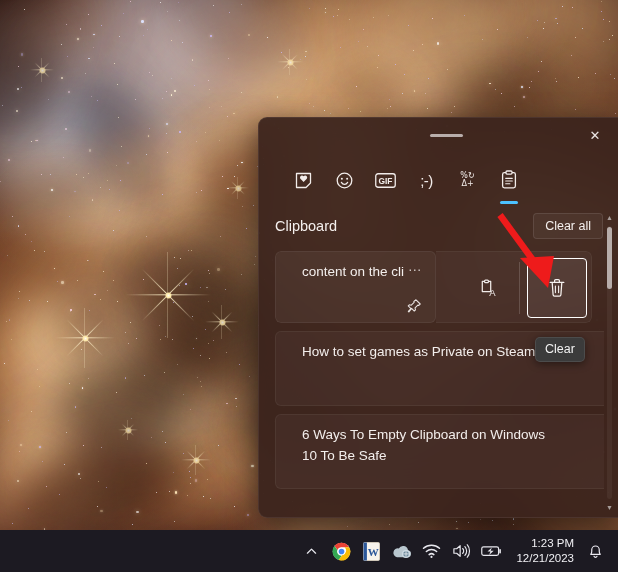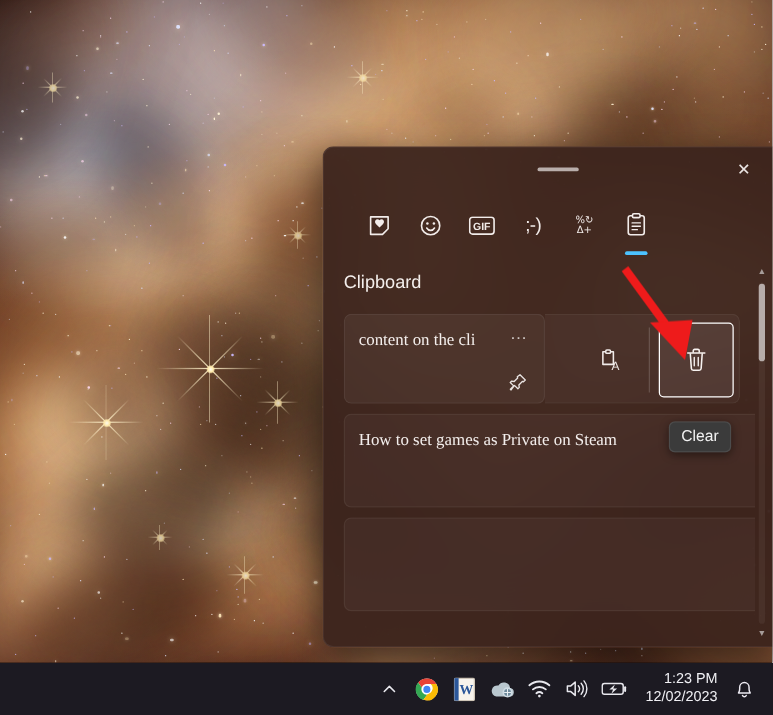--- a/index.html
+++ b/index.html
@@ -153,25 +153,24 @@
     overflow: hidden;
   }
   .clip-item.normal { height: 75px; }
   .clip-item.hovered {
     height: 72px;
     width: 317px;
     background: transparent;
     border: none;
   }
   .clip-text {
-    position: absolute; left: 11px; top: 9px;
+    position: absolute; left: 26px; top: 9px;
     width: 250px;
     font-size: 13.5px; line-height: 21px;
     color: #f3eeec;
-    font-family: Liberation Serif, serif;
   }
   .clip-ellipsis {
     position: absolute; right: 12px; top: 6px;
     font-size: 14px; color: #cfc7c4;
     letter-spacing: 1.2px;
     cursor: default;
   }
   .clip-pin {
     position: absolute; right: 10px; bottom: 6px;
     width: 22px; height: 22px;
@@ -1178,20 +1177,21 @@
           <rect x="6" y="1" width="6" height="3.1" rx="1" stroke="#f2ecea" stroke-width="1.3" fill="#3a221c"></rect>
           <path d="M5.7 8.3h6.6M5.7 11h6.6M5.7 13.7h4.2" stroke="#f2ecea" stroke-width="1.15" stroke-linecap="round"></path>
         </svg>
         <span class="tabindicator"></span>
       </div>
 
     </div>
 
     <div id="section-header">
       <div id="clipboard-title">Clipboard</div>
+      <div id="clear-all-btn">Clear all</div>
     </div>
 
     <div id="clip-list">
 
       <div class="clip-item hovered">
         <div class="hov-body">
           <div class="clip-text">content on the cli</div>
           <div class="clip-ellipsis">…</div>
           <div class="clip-pin">
             <svg width="15" height="15" viewBox="0 0 16 16" fill="none">
@@ -1223,20 +1223,21 @@
         <div class="clip-text">How to set games as Private on Steam</div>
         <div class="clip-ellipsis">…</div>
         <div class="clip-pin">
           <svg width="15" height="15" viewBox="0 0 16 16" fill="none">
             <path d="M9.6 1.9l4.5 4.5-1.5 1.5-1-.3-3 3 .4 2.1-1.2 1.2-2.9-2.9L2 14.9l-.6-.6 2.8-2.9L1.3 8.5l1.2-1.2 2.1.4 3-3-.3-1z" stroke="#e8e2e0" stroke-width="1.15" stroke-linejoin="round"></path>
           </svg>
         </div>
       </div>
 
       <div class="clip-item normal">
+        <div class="clip-text">6 Ways To Empty Clipboard on Windows 10 To Be Safe</div>
         <div class="clip-ellipsis">…</div>
         <div class="clip-pin">
           <svg width="15" height="15" viewBox="0 0 16 16" fill="none">
             <path d="M9.6 1.9l4.5 4.5-1.5 1.5-1-.3-3 3 .4 2.1-1.2 1.2-2.9-2.9L2 14.9l-.6-.6 2.8-2.9L1.3 8.5l1.2-1.2 2.1.4 3-3-.3-1z" stroke="#e8e2e0" stroke-width="1.15" stroke-linejoin="round"></path>
           </svg>
         </div>
       </div>
 
     </div>
 
@@ -1314,21 +1315,21 @@
           <rect x="0.8" y="2.6" width="17.6" height="9" rx="1.9" stroke="#e8e8ee" stroke-width="1.25"></rect>
           <path d="M20 5.8v3" stroke="#e8e8ee" stroke-width="1.7" stroke-linecap="round"></path>
           <path d="M11.4 3.4L6.8 7.6h3.1l-1.4 3.6 4.8-4.4h-3.2z" fill="#e8e8ee"></path>
         </svg>
       </div>
 
     </div>
 
     <div id="clock">
       <div>1:23 PM</div>
-      <div>12/02/2023</div>
+      <div>12/21/2023</div>
     </div>
 
     <div id="bell-btn">
       <svg width="15" height="16" viewBox="0 0 16 17" fill="none">
         <path d="M3 12.1c0-.5 1-1.1 1-3.4V7.2a4 4 0 0 1 8 0v1.5c0 2.3 1 2.9 1 3.4z" stroke="#eceaf2" stroke-width="1.25" stroke-linejoin="round"></path>
         <path d="M6.4 14.2a1.75 1.75 0 0 0 3.2 0" stroke="#eceaf2" stroke-width="1.25" stroke-linecap="round"></path>
       </svg>
     </div>
   </div>
 

